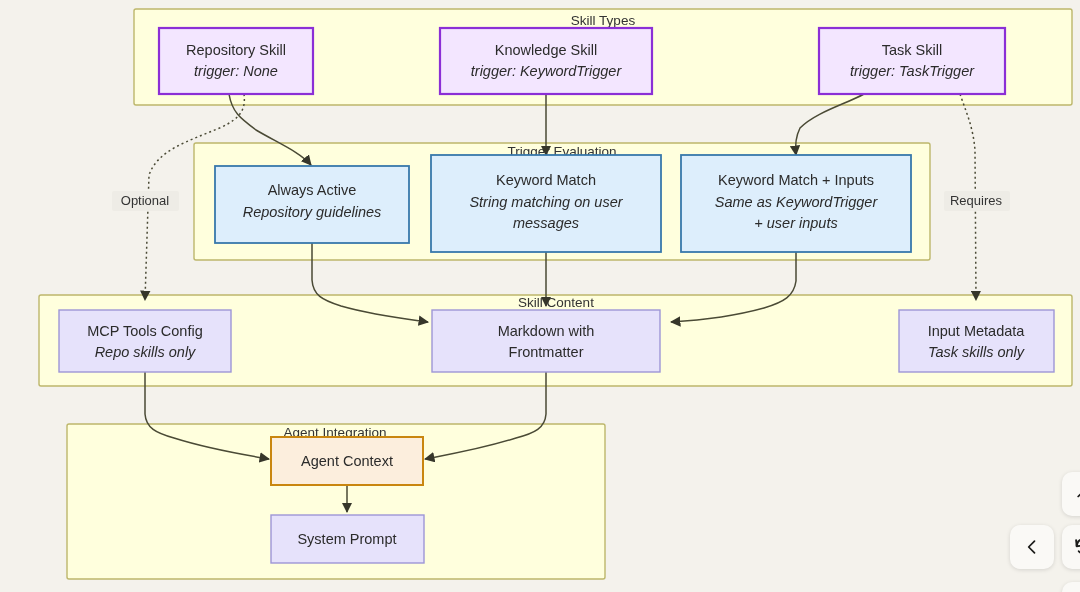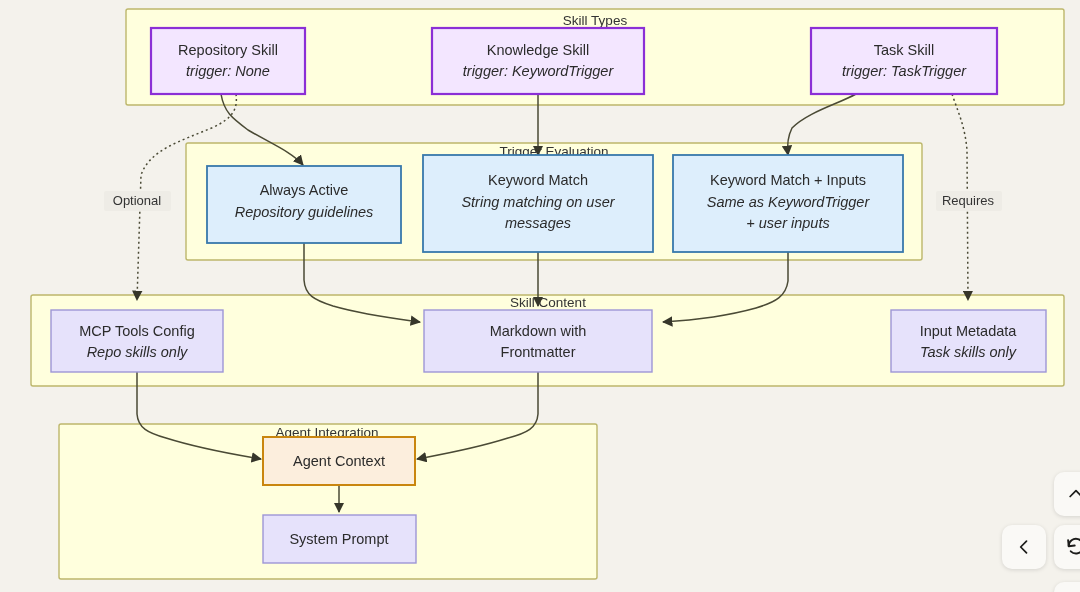--- a/index.html
+++ b/index.html
@@ -10,21 +10,21 @@
   }
   body {
     width: 1080px;
     height: 592px;
     overflow: hidden;
     font-family: "Liberation Sans", sans-serif;
     position: relative;
   }
   #canvas {
     position: absolute;
-    left: 8px; top: 0;
+    left: 16px; top: 0;
     width: 902px;
     height: 592px;
   }
   svg.diagram {
     position: absolute;
     left: 0; top: 0;
     width: 1080px;
     height: 592px;
     display: block;
   }

